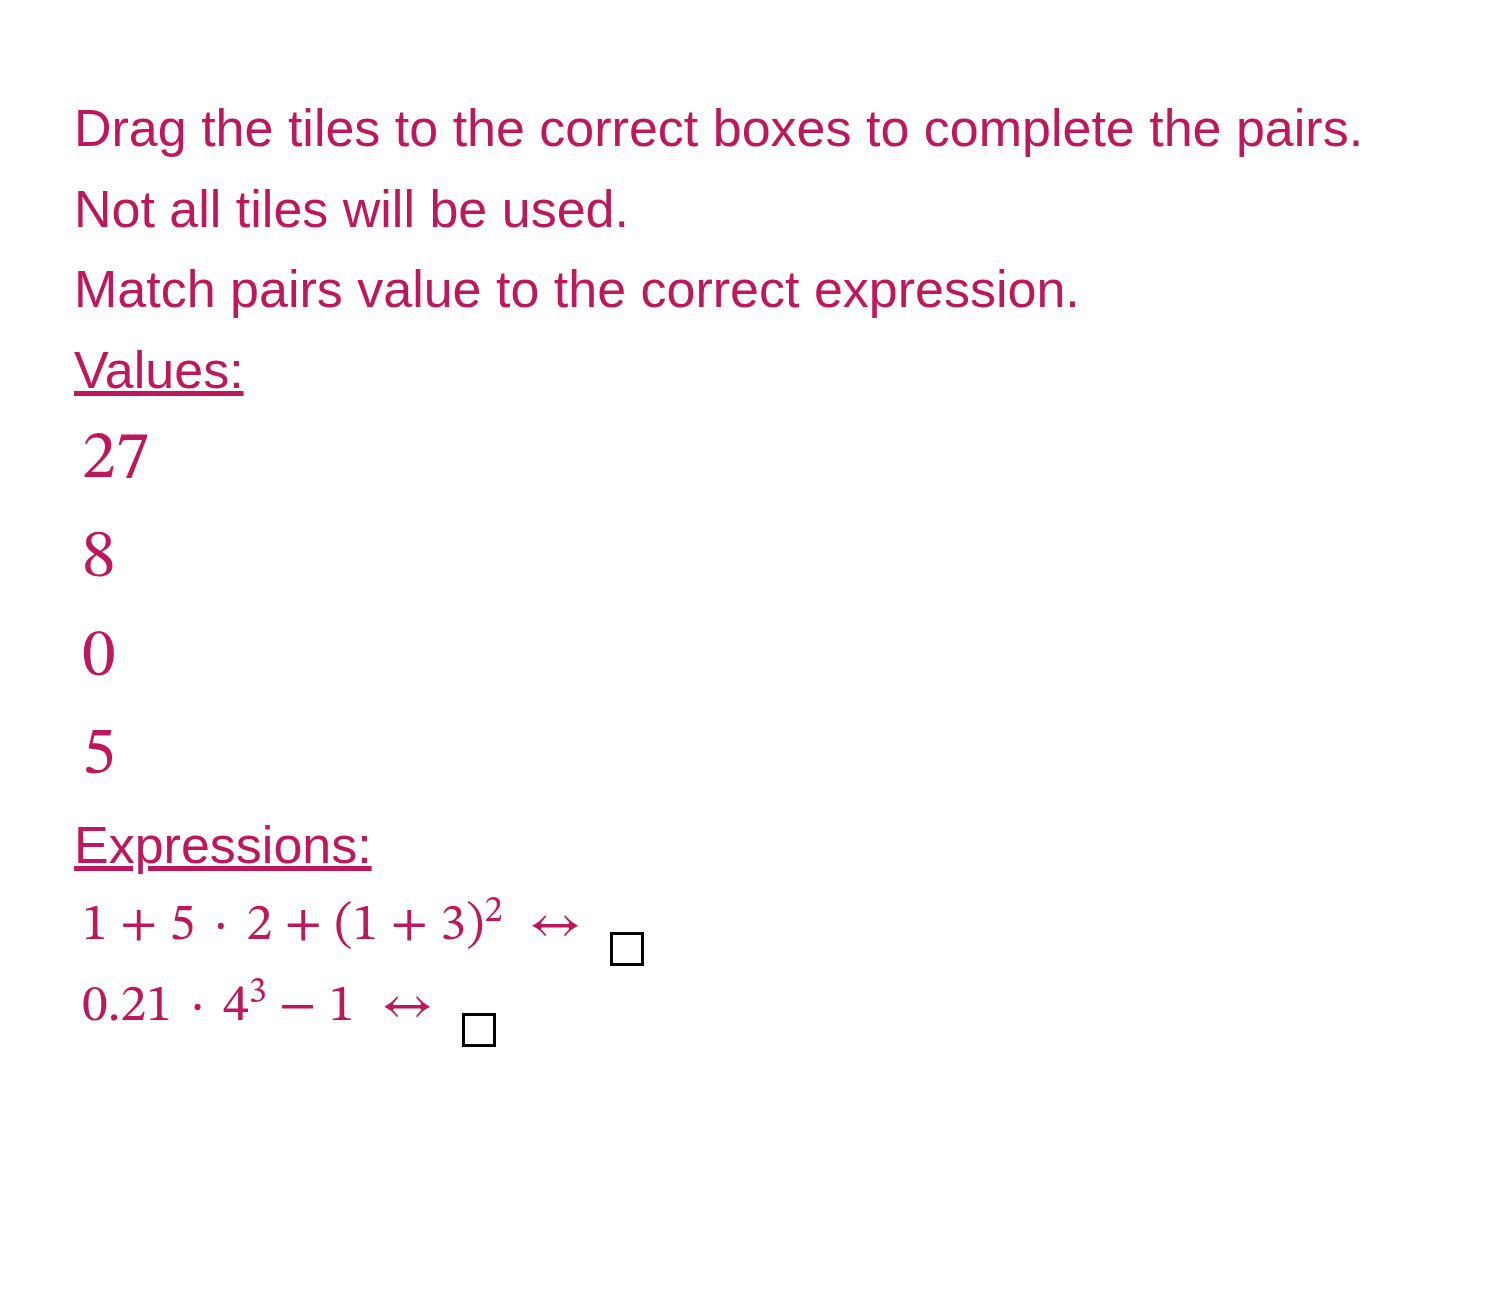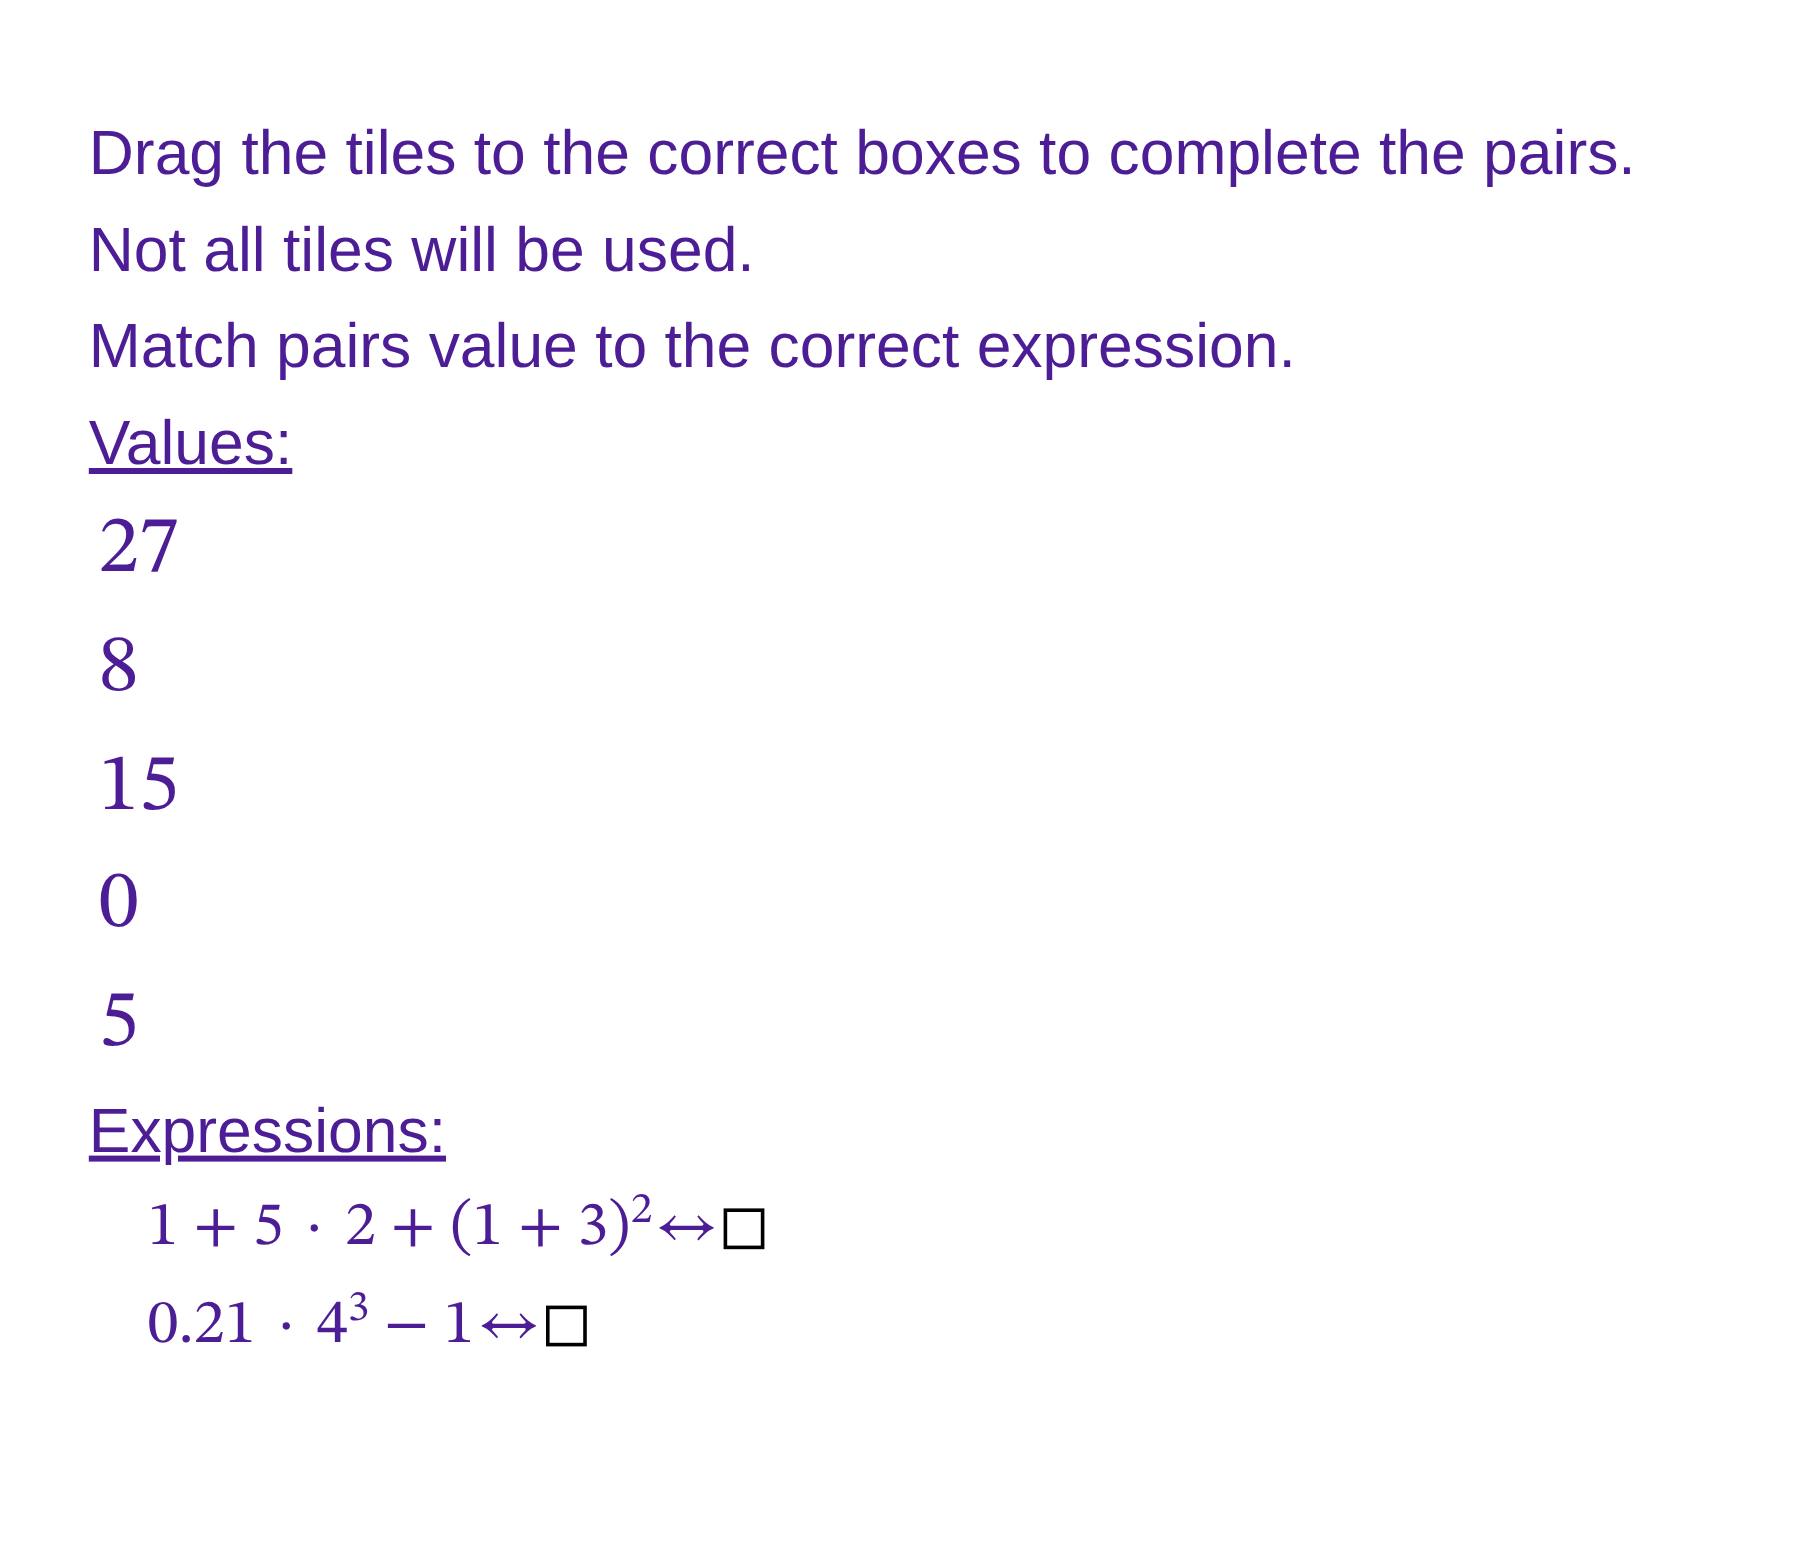--- a/index.html
+++ b/index.html
@@ -7,21 +7,21 @@
     padding: 0;
     background: #fff;
     width: 1500px;
     height: 1304px;
     overflow: hidden;
   }
   .page {
     box-sizing: border-box;
     padding: 88px 74px 0 74px;
     font-family: Arial, Helvetica, sans-serif;
-    color: #4c1d95;
+    color: #be185d;
     font-size: 52px;
   }
   .instruction {
     font-family: Arial, Helvetica, sans-serif;
     font-size: 52px;
     line-height: 1.55;
     font-weight: 400;
   }
   .heading {
     font-family: Arial, Helvetica, sans-serif;
@@ -36,24 +36,23 @@
     padding-left: 8px;
   }
   .expr-list {
     font-family: "Cambria Math", "STIX Two Math", "Latin Modern Math", "Times New Roman", Times, serif;
     font-size: 52px;
     line-height: 1.55;
     padding-left: 8px;
   }
   .expr-row {
     display: flex;
-    align-items: center;
-    gap: 4px;
+    align-items: flex-end;
+    gap: 28px;
     white-space: nowrap;
-    margin-left: 41px;
   }
   sup {
     font-size: 0.7em;
     vertical-align: super;
     line-height: 0;
   }
   .sym {
     font-family: "Cambria Math", "STIX Two Math", "Segoe UI Symbol", "Arial Unicode MS", serif;
   }
   .arrow {
@@ -76,21 +75,20 @@
 <div class="page">
 
   <div class="instruction">Drag the tiles to the correct boxes to complete the pairs. Not all tiles will be used.</div>
   <div class="instruction">Match pairs value to the correct expression.</div>
 
   <div class="heading">Values:</div>
 
   <div class="math-list">
     <div>27</div>
     <div>8</div>
-    <div>15</div>
     <div>0</div>
     <div>5</div>
   </div>
 
   <div class="heading">Expressions:</div>
 
   <div class="expr-list">
 
     <div class="expr-row">
       <span>

